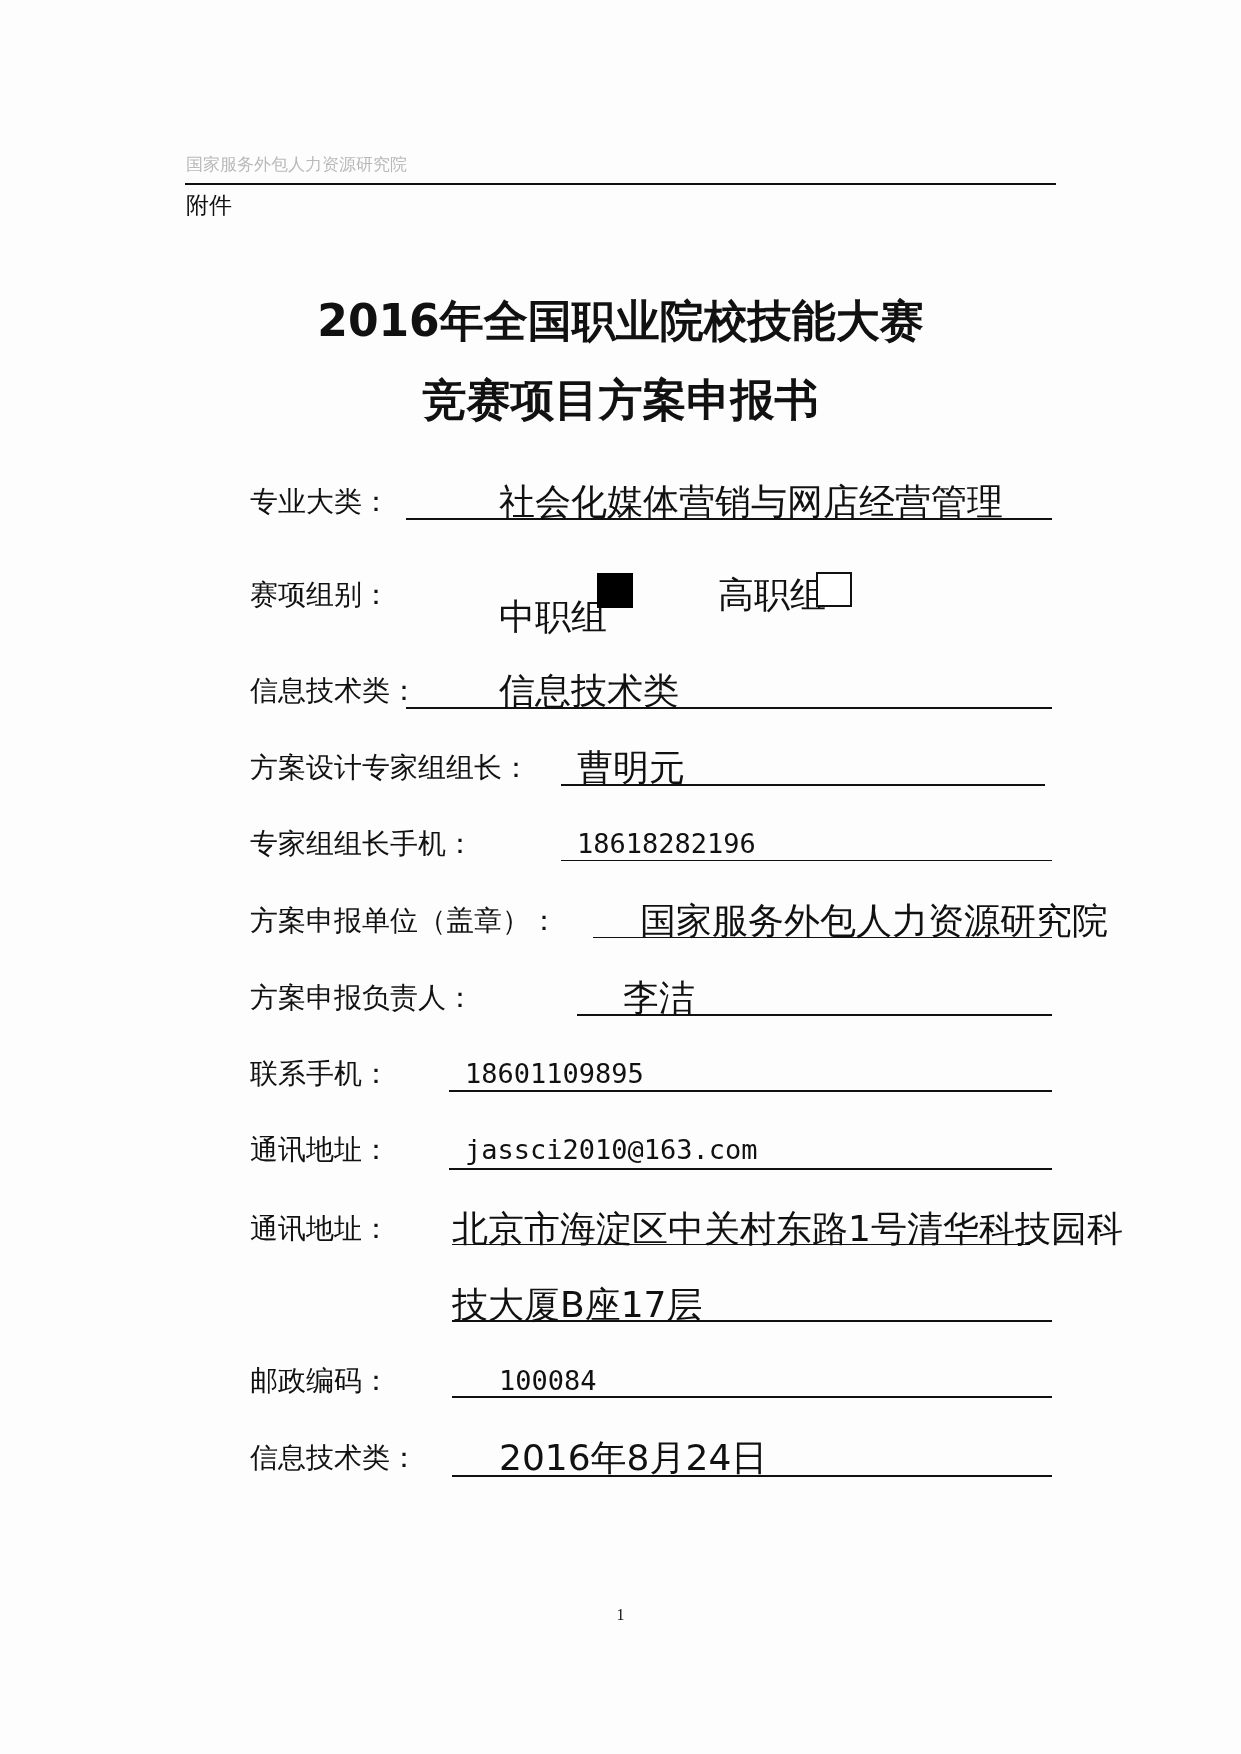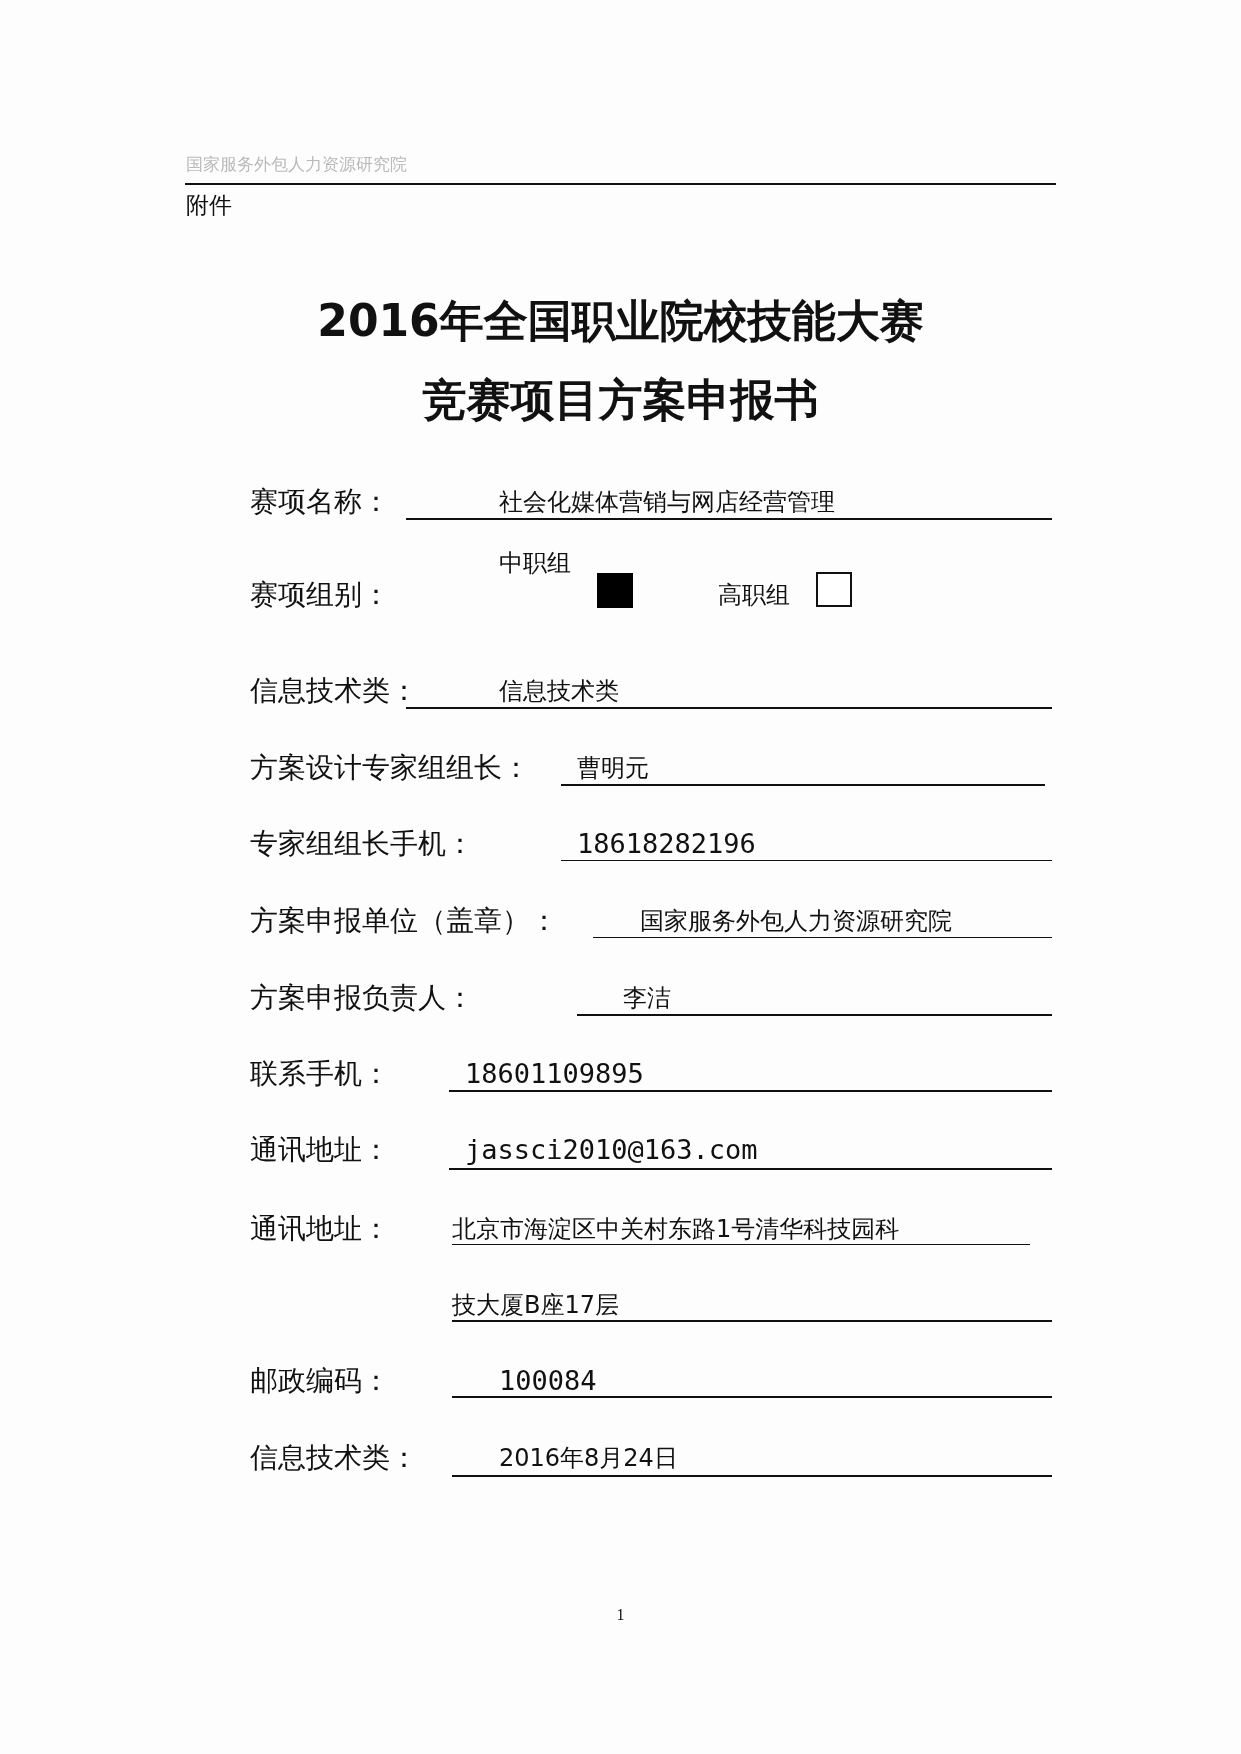--- a/index.html
+++ b/index.html
@@ -6,44 +6,44 @@
   body { width:1241px; height:1754px; position:relative; overflow:hidden;
          font-family:"DejaVu Sans", "Liberation Sans", sans-serif; color:#111; }
   .abs { position:absolute; white-space:nowrap; }
   .hdr-text { left:186px; top:153px; font-size:17px; color:#b9b9b9; }
   .hdr-rule { left:185px; top:183px; width:871px; height:2px; background:#111; }
   .annex { left:186px; top:190px; font-size:23px; }
   .title { left:0; width:1241px; text-align:center; font-size:44px; font-weight:bold; letter-spacing:0px; }
   .t1 { top:292px; }
   .t2 { top:346px;margin-top:25px; }
   .label { left:250px; font-size:28px; line-height:36px; }
-  .value { font-size:24px; line-height:36px; }
+  .value { font-size:36px; line-height:36px; }
   .mono { font-family:"DejaVu Sans Mono", "Liberation Mono", monospace; font-size:27px; }
   .uline { height:2px; background:#111; }
   .box { width:36px; height:35px; box-sizing:border-box; }
   .box.filled { background:#000; }
   .box.empty { border:2px solid #111; background:#fff; }
   .pagenum { left:0; width:1241px; text-align:center; top:1606px; font-family:"Liberation Serif", serif; font-size:16px; }
 </style>
 </head>
 <body>
 
 <div class="abs hdr-text">国家服务外包人力资源研究院</div>
 <div class="abs hdr-rule"></div>
 <div class="abs annex">附件</div>
 
 <div class="abs title t1">2016年全国职业院校技能大赛</div>
 <div class="abs title t2">竞赛项目方案申报书</div>
 
-<div class="abs label" style="top:484px">赛项名称：</div>
+<div class="abs label" style="top:484px">专业大类：</div>
 <div class="abs uline" style="left:406px; top:518px; width:646px"></div>
 <div class="abs value" style="left:499px; top:484px">社会化媒体营销与网店经营管理</div>
 
 <div class="abs label" style="top:577px">赛项组别：</div>
-<div class="abs value" style="left:499px; top:545px">中职组</div>
+<div class="abs value" style="left:499px; top:599px">中职组</div>
 <div class="abs box filled" style="left:597px; top:573px"></div>
 <div class="abs value" style="left:718px; top:577px">高职组</div>
 <div class="abs box empty" style="left:816px; top:572px"></div>
 
 <div class="abs label" style="top:673px">信息技术类：</div>
 <div class="abs uline" style="left:406px; top:707px; width:646px"></div>
 <div class="abs value" style="left:499px; top:673px">信息技术类</div>
 
 <div class="abs label" style="top:750px">方案设计专家组组长：</div>
 <div class="abs uline" style="left:561px; top:784px; width:484px"></div>

